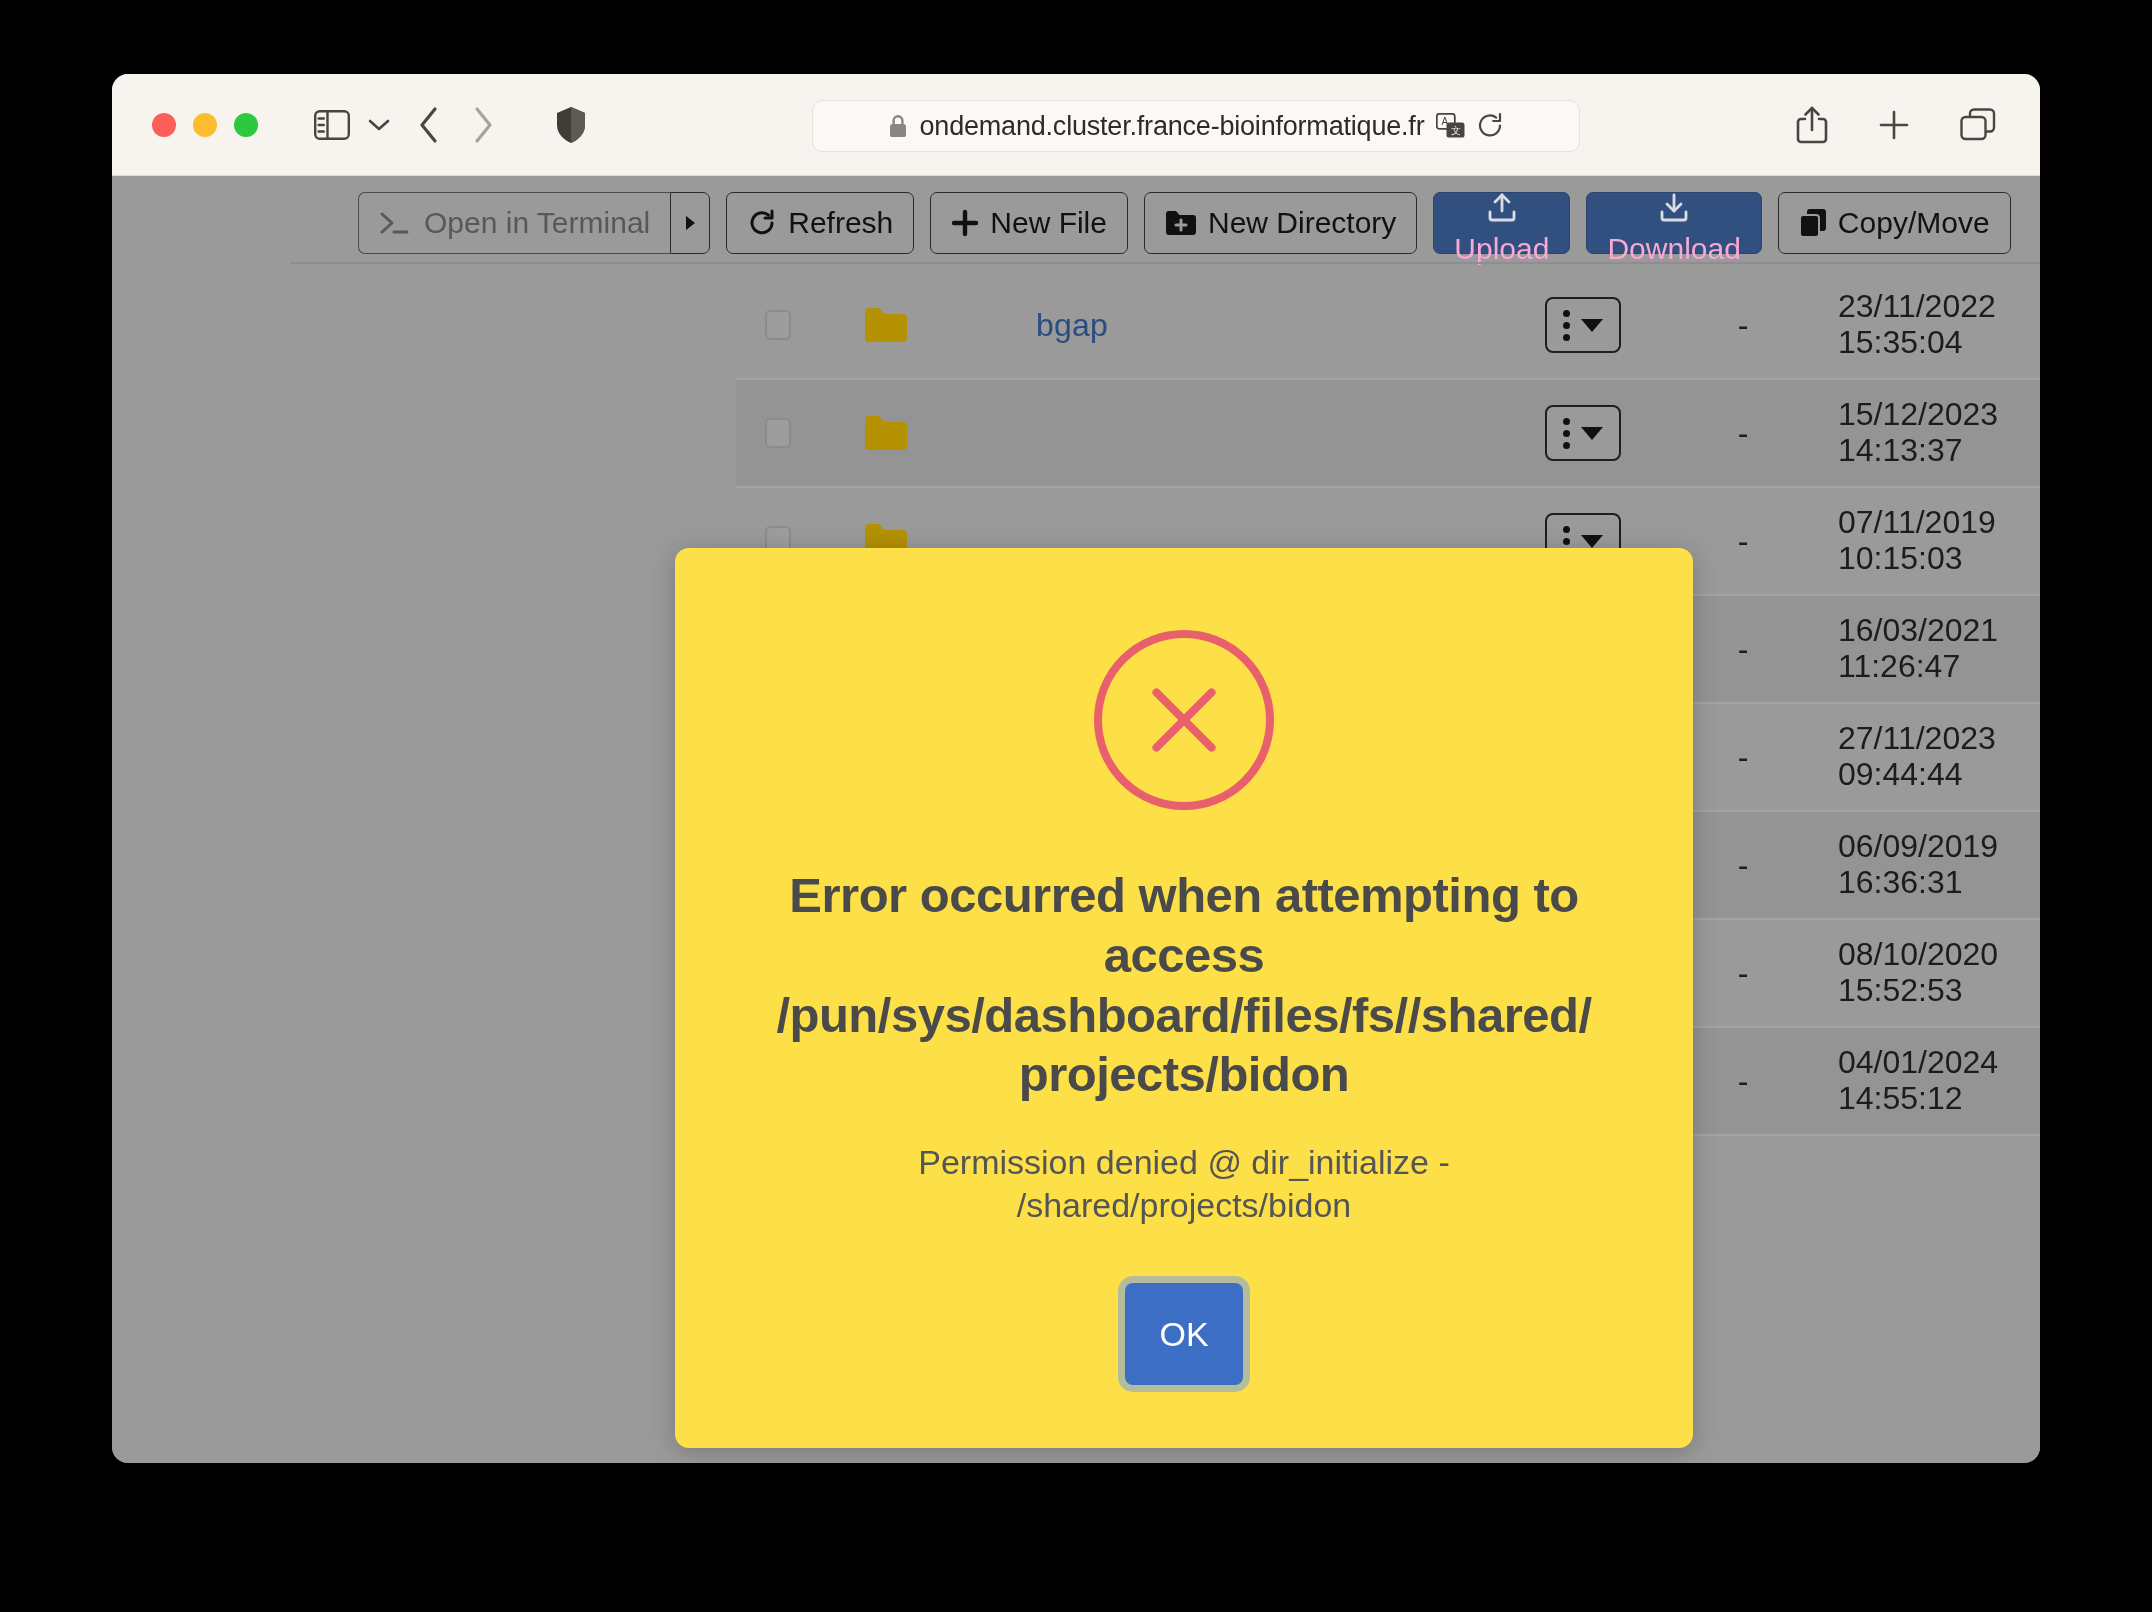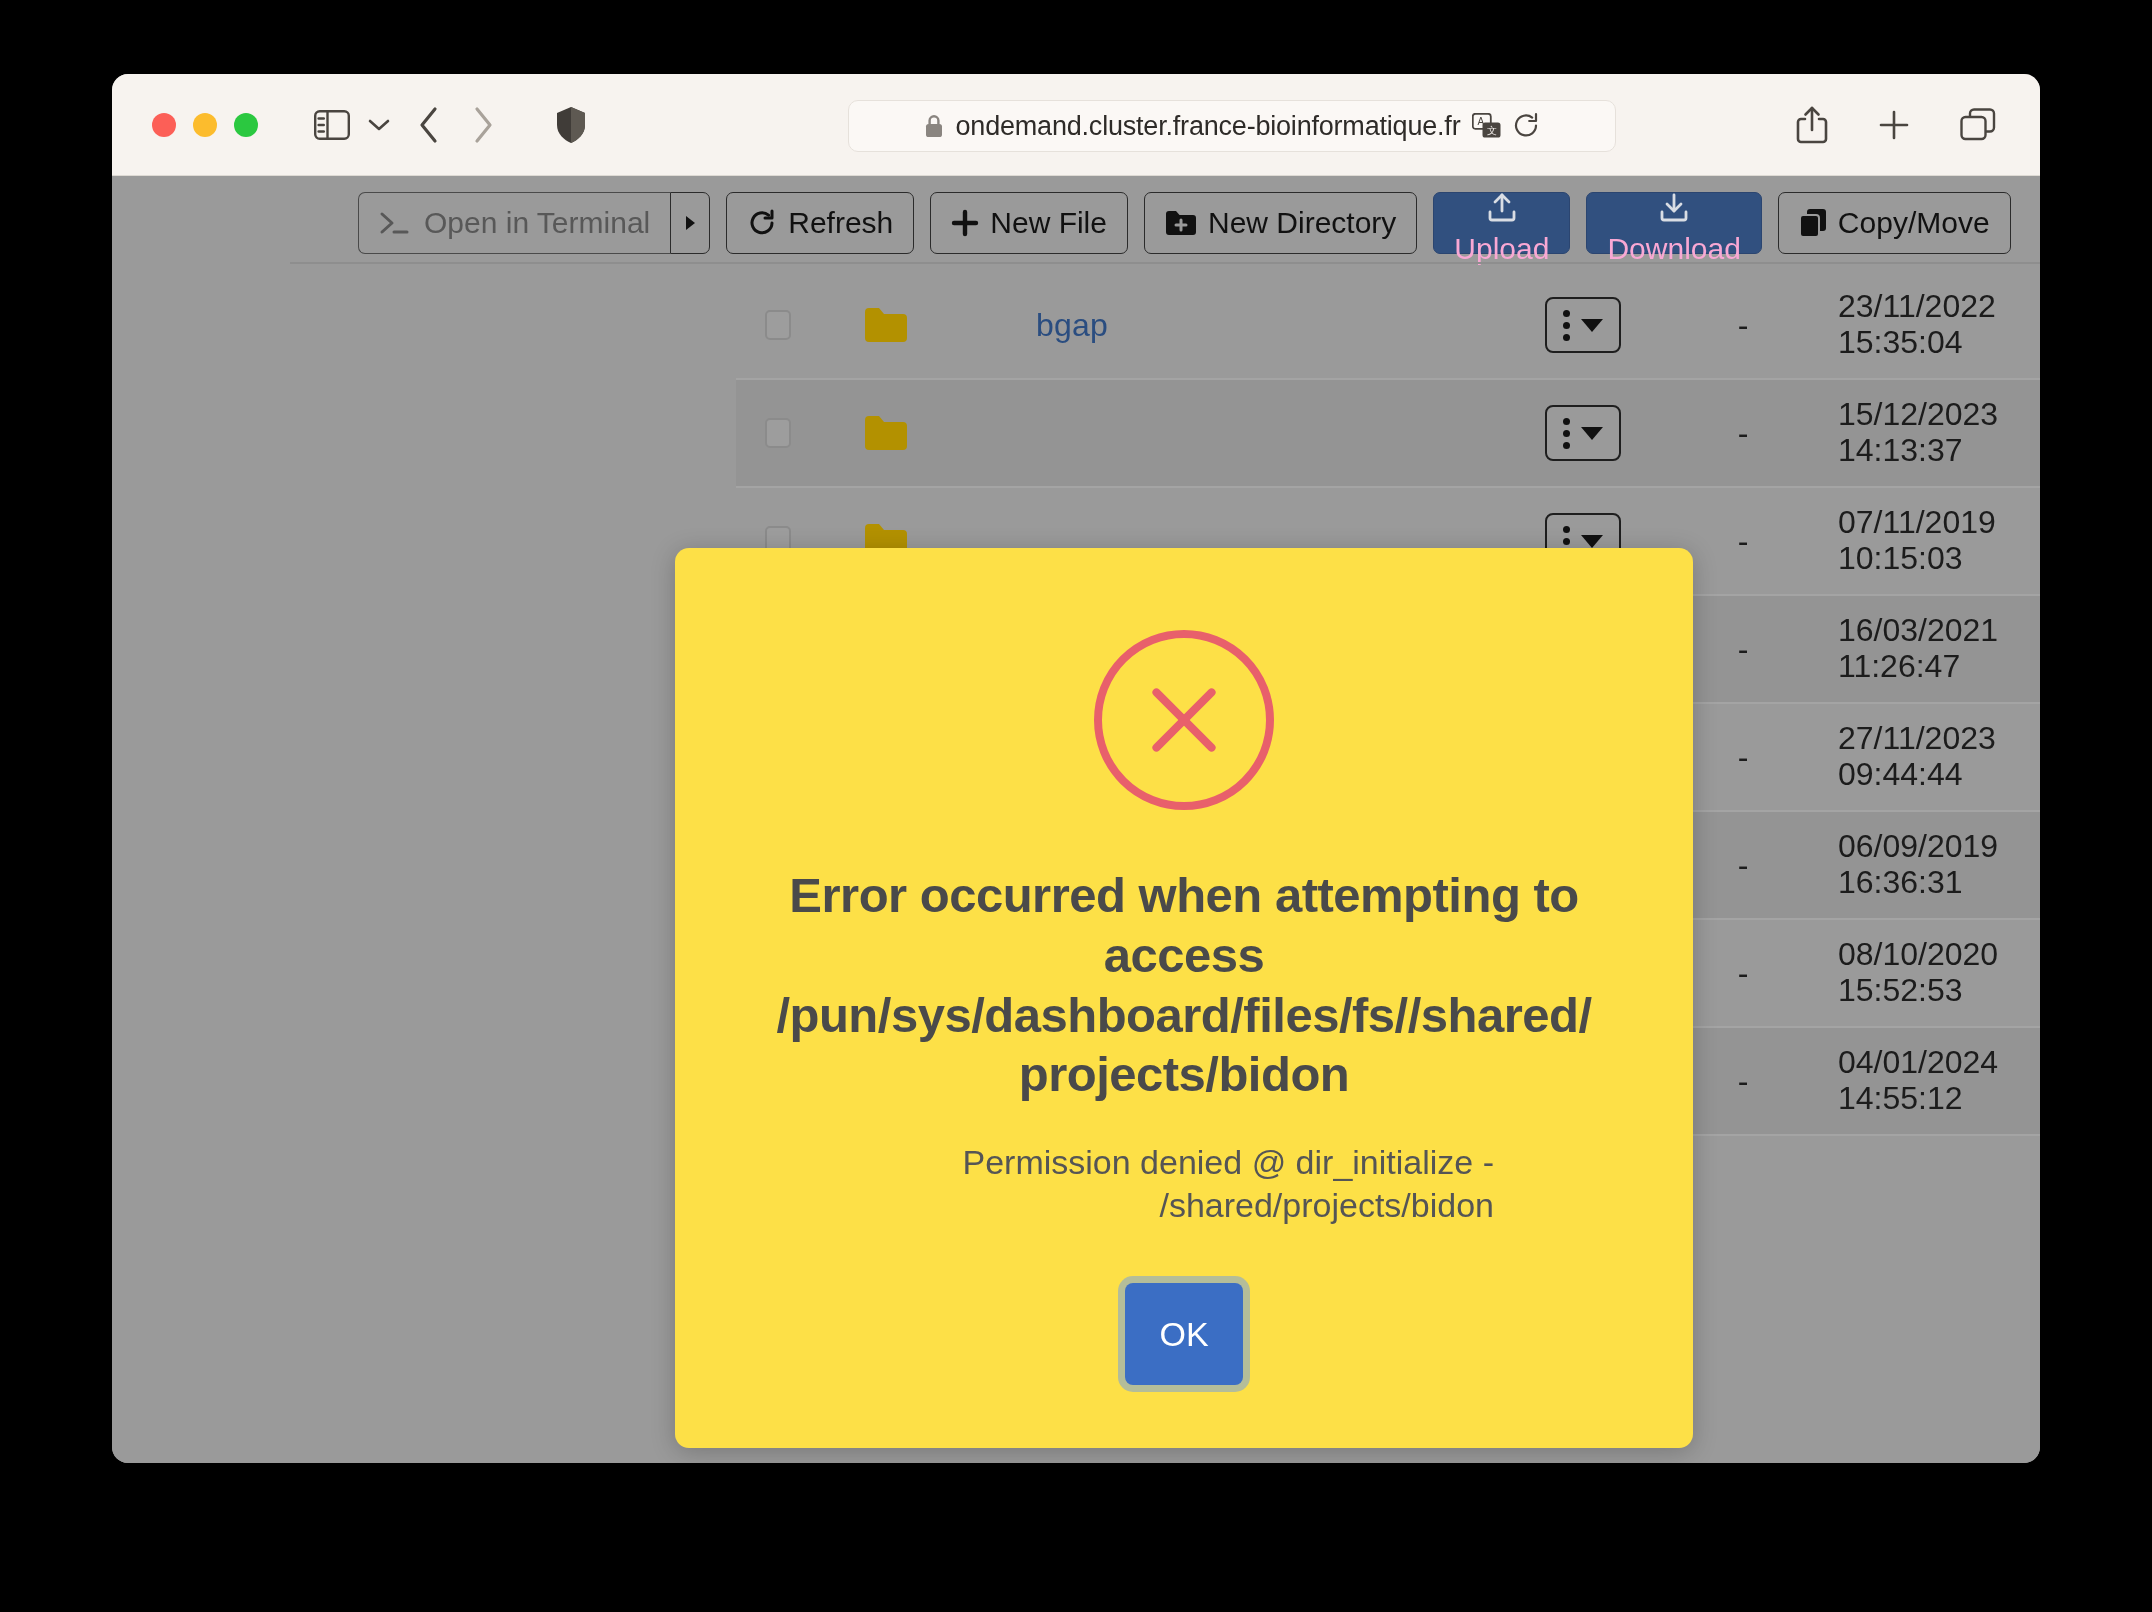--- a/index.html
+++ b/index.html
@@ -49,21 +49,21 @@
   }
   .sidebar-toggle { margin-left: 56px; }
   .chev-down { margin-left: 18px; }
   .nav-back { margin-left: 28px; }
   .nav-fwd { margin-left: 32px; }
   .shield { margin-left: 62px; }
 
   
   .url-pill {
     position: absolute;
-    left: 736px;
+    left: 700px;
     top: 26px;
     width: 768px;
     height: 52px;
     background: #fbf8f5;
     border: 1px solid #e6e1db;
     border-radius: 10px;
     display: flex;
     align-items: center;
     justify-content: center;
     gap: 12px;
@@ -253,21 +253,21 @@
     text-align: center;
     line-height: 1.22;
     letter-spacing: -0.5px;
     word-break: break-word;
     max-width: 840px;
   }
   .modal-subtext {
     margin-top: 36px;
     font-size: 34px;
     color: #555555;
-    text-align: right;
+    text-align: center;
     line-height: 1.27;
     max-width: 620px;
   }
   .modal-actions { margin-top: 56px; }
   .ok-btn {
     min-width: 118px;
     height: 102px;
     padding: 0 26px;
     background: #3b6ec4;
     color: #ffffff;

